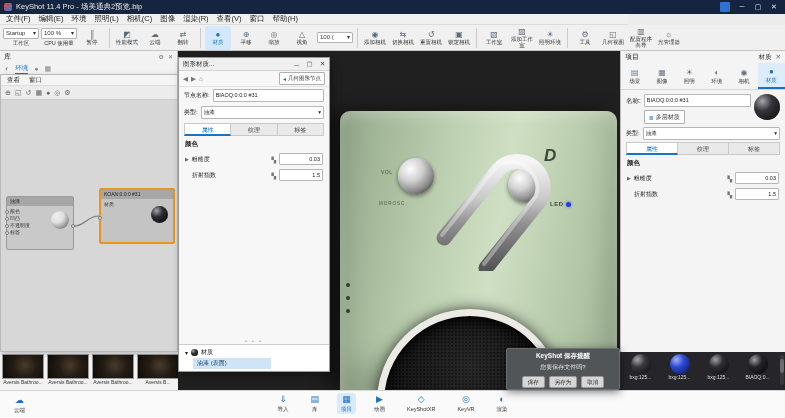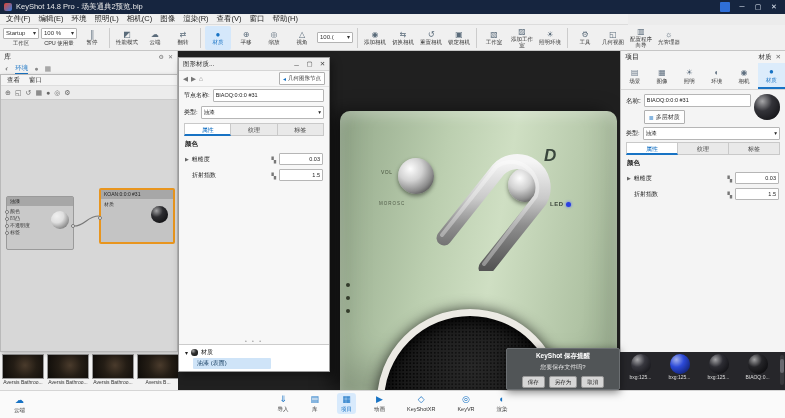--- a/index.html
+++ b/index.html
@@ -176,21 +176,21 @@
   .bb-item.on{background:#d8eafc;}
   .bb-item.on .l{color:#1873c4;}
 </style>
 </head>
 <body>
 
 <div id="app">
 
   <div class="abs titlebar">
     <div class="ks-logo"></div>
-    <span class="tb-title">KeyShot 14.8 Pro - 场美通典2预览.bip</span>
+    <span class="tb-title">KeyShot 11.4 Pro - 场美通典2预览.bip</span>
     <div class="tb-controls">
       <span class="acct"></span>
       <span>─</span>
       <span>▢</span>
       <span>✕</span>
     </div>
   </div>
 
   <div class="abs menubar">
     <span>文件(F)</span>

